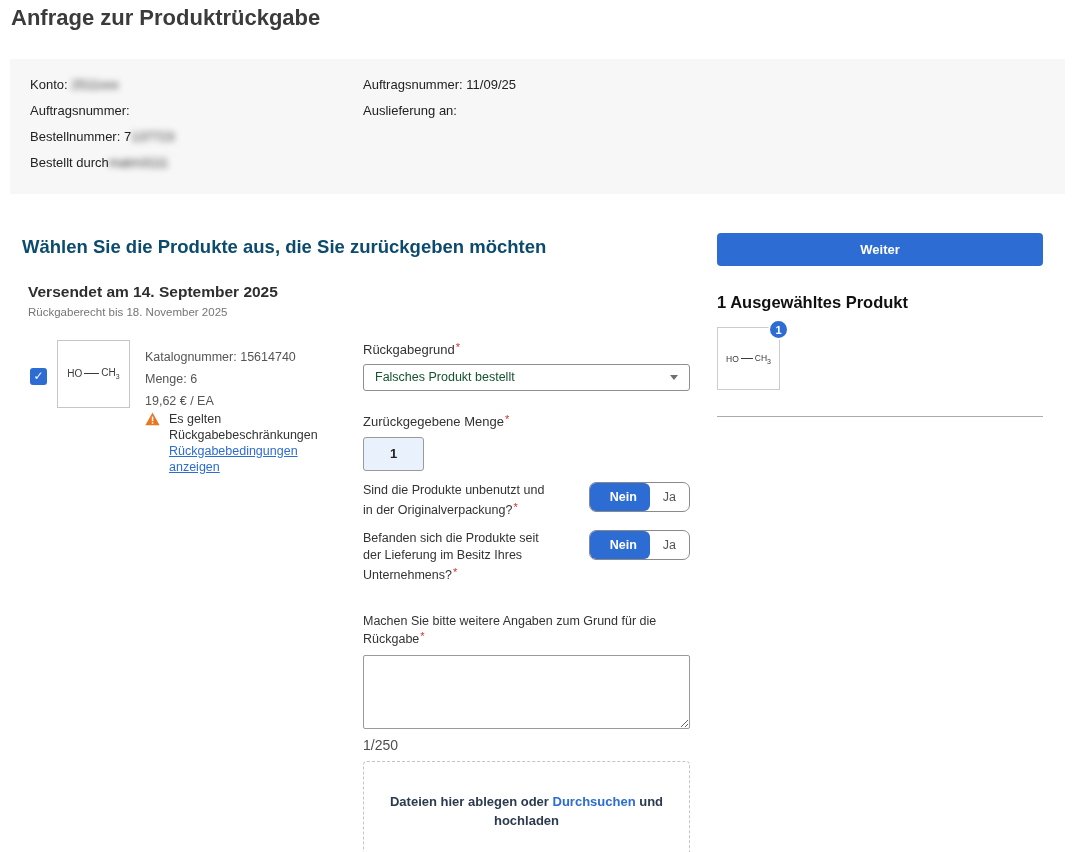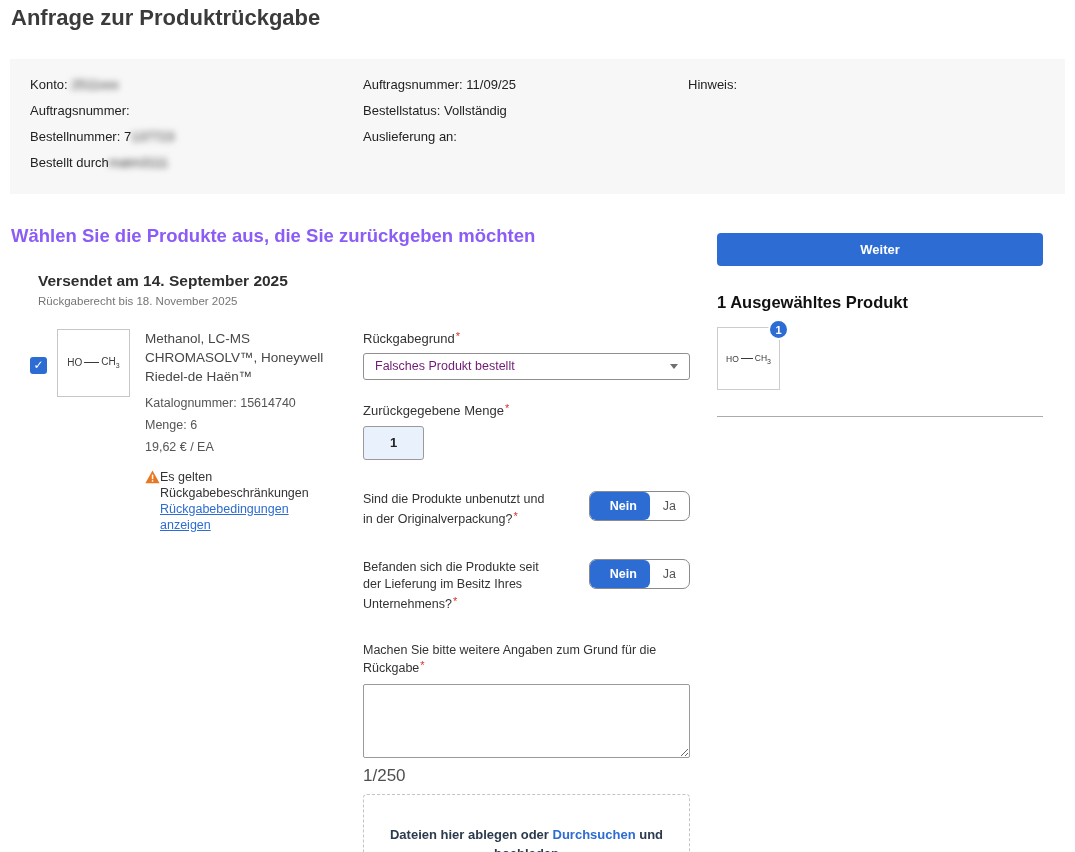--- a/index.html
+++ b/index.html
@@ -25,22 +25,22 @@
   }
   .info-col1{width:333px;}
   .info-col2{width:325px;}
   .info-col3{flex:1;}
   .info-row{font-size:13px;color:#222;line-height:15px;margin-bottom:11px;white-space:nowrap;}
   .redacted{filter:blur(3px);color:#333;user-select:none;}
   
   .main{display:flex;margin:30px 10px 0;align-items:flex-start;}
   .left-col{width:690px;}
   .right-col{width:326px;margin-left:17px;}
-  .section-heading{margin:1px;font-size:18.5px;font-weight:700;color:#8b5cf6;line-height:1.2;}
-  .shipment{margin:24px 0 0 28px;}
+  .section-heading{margin:12px;font-size:18.5px;font-weight:700;color:#0c4a6e;line-height:1.2;}
+  .shipment{margin:24px 0 0 18px;}
   .shipment-title{margin:0;font-size:15.5px;font-weight:700;color:#2e2e2e;}
   .shipment-sub{margin-top:5px;font-size:11.5px;color:#757575;}
   
   .product-row{display:flex;align-items:flex-start;margin-top:22px;}
   .checkbox{
     margin:28px 0 0 20px;width:17px;height:17px;flex:0 0 17px;
     background:var(--accent);border-radius:3px;color:#fff;
     display:flex;align-items:center;justify-content:center;
     font-size:12px;cursor:pointer;
   }
@@ -49,55 +49,55 @@
     border:1px solid #c6c6c6;background:#fff;
     display:flex;align-items:center;justify-content:center;
   }
   .molecule{font-size:10px;color:#3a3a3a;display:flex;align-items:center;white-space:nowrap;}
   .molecule sub{font-size:7px;}
   .bond{display:inline-block;width:15px;height:1px;background:#3a3a3a;margin:0 2px;}
   .product-details{margin-left:15px;width:203px;}
   .product-name{font-size:13.5px;color:#474747;line-height:19px;}
   .meta{font-size:12.5px;color:#555;margin-top:8px;line-height:14px;}
   .meta.first{margin-top:10px;}
-  .warning{display:flex;margin-top:15px;}
+  .warning{display:flex;margin-top:3px;gap:9px;}
   .warning-icon{flex:0 0 15px;padding-top:1px;}
   .warning-body{width:162px;font-size:12.5px;color:#333;line-height:16px;}
   .warning-link{color:var(--accent);text-decoration:underline;cursor:pointer;display:inline-block;margin-top:0;}
   
   .form-col{margin-left:15px;width:327px;}
   .form-label{font-size:13px;color:#333;line-height:15px;}
   .req{color:var(--required);font-size:11px;vertical-align:3px;margin-left:1px;}
   .select{
     margin-top:7px;height:27px;border:1px solid #8f8f8f;border-radius:3px;
     display:flex;align-items:center;justify-content:space-between;
-    padding:0 11px;font-size:12.5px;color:#701a75;background:#fff;cursor:pointer;gap:45px;
+    padding:0 11px;font-size:12.5px;color:#14532d;background:#fff;cursor:pointer;gap:45px;
   }
   .caret{width:0;height:0;border-left:4px solid transparent;border-right:4px solid transparent;border-top:5px solid #6f6f6f;}
   .qty-label{display:block;margin-top:21px;}
   .qty-input{
     margin-top:8px;width:61px;height:34px;background:#e9f1fc;
     border:1px solid #9a9a9a;border-radius:3px;text-align:center;
     font-size:13px;font-weight:700;color:#222;font-family:inherit;
   }
-  .question{display:flex;justify-content:space-between;margin-top:31px;gap:44px;}
+  .question{display:flex;justify-content:space-between;margin-top:11px;gap:44px;}
   .q-text{width:214px;font-size:12.5px;color:#333;line-height:17px;}
   .toggle{display:flex;align-items:stretch;height:30px;border:1px solid #8a8a8a;border-radius:7px;background:#fff;}
   .toggle-seg{
     border:none;background:transparent;padding:0 13px;margin:0;
     display:flex;align-items:center;font-size:12.5px;color:#555;
     font-family:inherit;cursor:pointer;border-radius:6px;
   }
   .toggle-seg.active{background:var(--accent);color:#fff;font-weight:600;padding-left:20px;}
   .textarea-label{display:block;margin-top:30px;font-size:12.5px;}
   .details-textarea{
     margin-top:8px;width:100%;height:74px;border:1px solid #9a9a9a;
     border-radius:2px;font-family:inherit;font-size:13px;padding:6px 8px;
   }
-  .counter{margin-top:4px;font-size:17px;color:#4f4f4f;}
+  .counter{margin-top:4px;font-size:14px;color:#4f4f4f;}
   .upload-label{margin-top:26px;font-size:13px;color:#333;}
   .dropzone{
     margin-top:8px;border:1px dashed #c3c3cd;border-radius:4px;
     text-align:center;padding:30px 24px 40px;cursor:pointer;
   }
   .drop-main{font-size:13px;font-weight:700;color:#2b3a4d;line-height:19px;}
   .drop-link{color:var(--accent);cursor:pointer;}
   
   .continue-btn{
     display:block;width:100%;height:33px;margin-top:9px;
@@ -143,31 +143,24 @@
       <div class="info-row">
         <span>Bestellt durch</span><span class="redacted">matm3111</span>
       </div>
     </div>
     <div class="info-col2">
       <div class="info-row">
         <span>Auftragsnummer:</span>
         <span>11/09/25</span>
       </div>
       <div class="info-row">
-        <span>Bestellstatus:</span>
-        <span>Vollständig</span>
-      </div>
-      <div class="info-row">
         <span>Auslieferung an:</span>
       </div>
     </div>
     <div class="info-col3">
-      <div class="info-row">
-        <span>Hinweis:</span>
-      </div>
     </div>
   </section>
 
   <div class="main">
 
     <div class="left-col">
       <h2 class="section-heading">Wählen Sie die Produkte aus, die Sie zurückgeben möchten</h2>
 
       <div class="shipment">
         <h3 class="shipment-title">Versendet am 14. September 2025</h3>
@@ -182,21 +175,20 @@
 
         <div class="product-img">
           <span class="molecule">
             <span>HO</span>
             <span class="bond"></span>
             <span><span>CH</span><sub>3</sub></span>
           </span>
         </div>
 
         <div class="product-details">
-          <div class="product-name">Methanol, LC-MS CHROMASOLV™, Honeywell Riedel-de Haën™</div>
           <div class="meta first">Katalognummer: 15614740</div>
           <div class="meta">Menge: 6</div>
           <div class="meta">19,62 € / EA</div>
           <div class="warning">
             <span class="warning-icon">
               <svg width="15" height="14" viewBox="0 0 15 14">
                   <path d="M7.5 0.6 L14.6 13.2 L0.4 13.2 Z" fill="#e87722"></path>
                   <rect x="6.8" y="4.6" width="1.5" height="4.6" fill="#fff"></rect>
                   <rect x="6.8" y="10.2" width="1.5" height="1.5" fill="#fff"></rect>
                 </svg>

